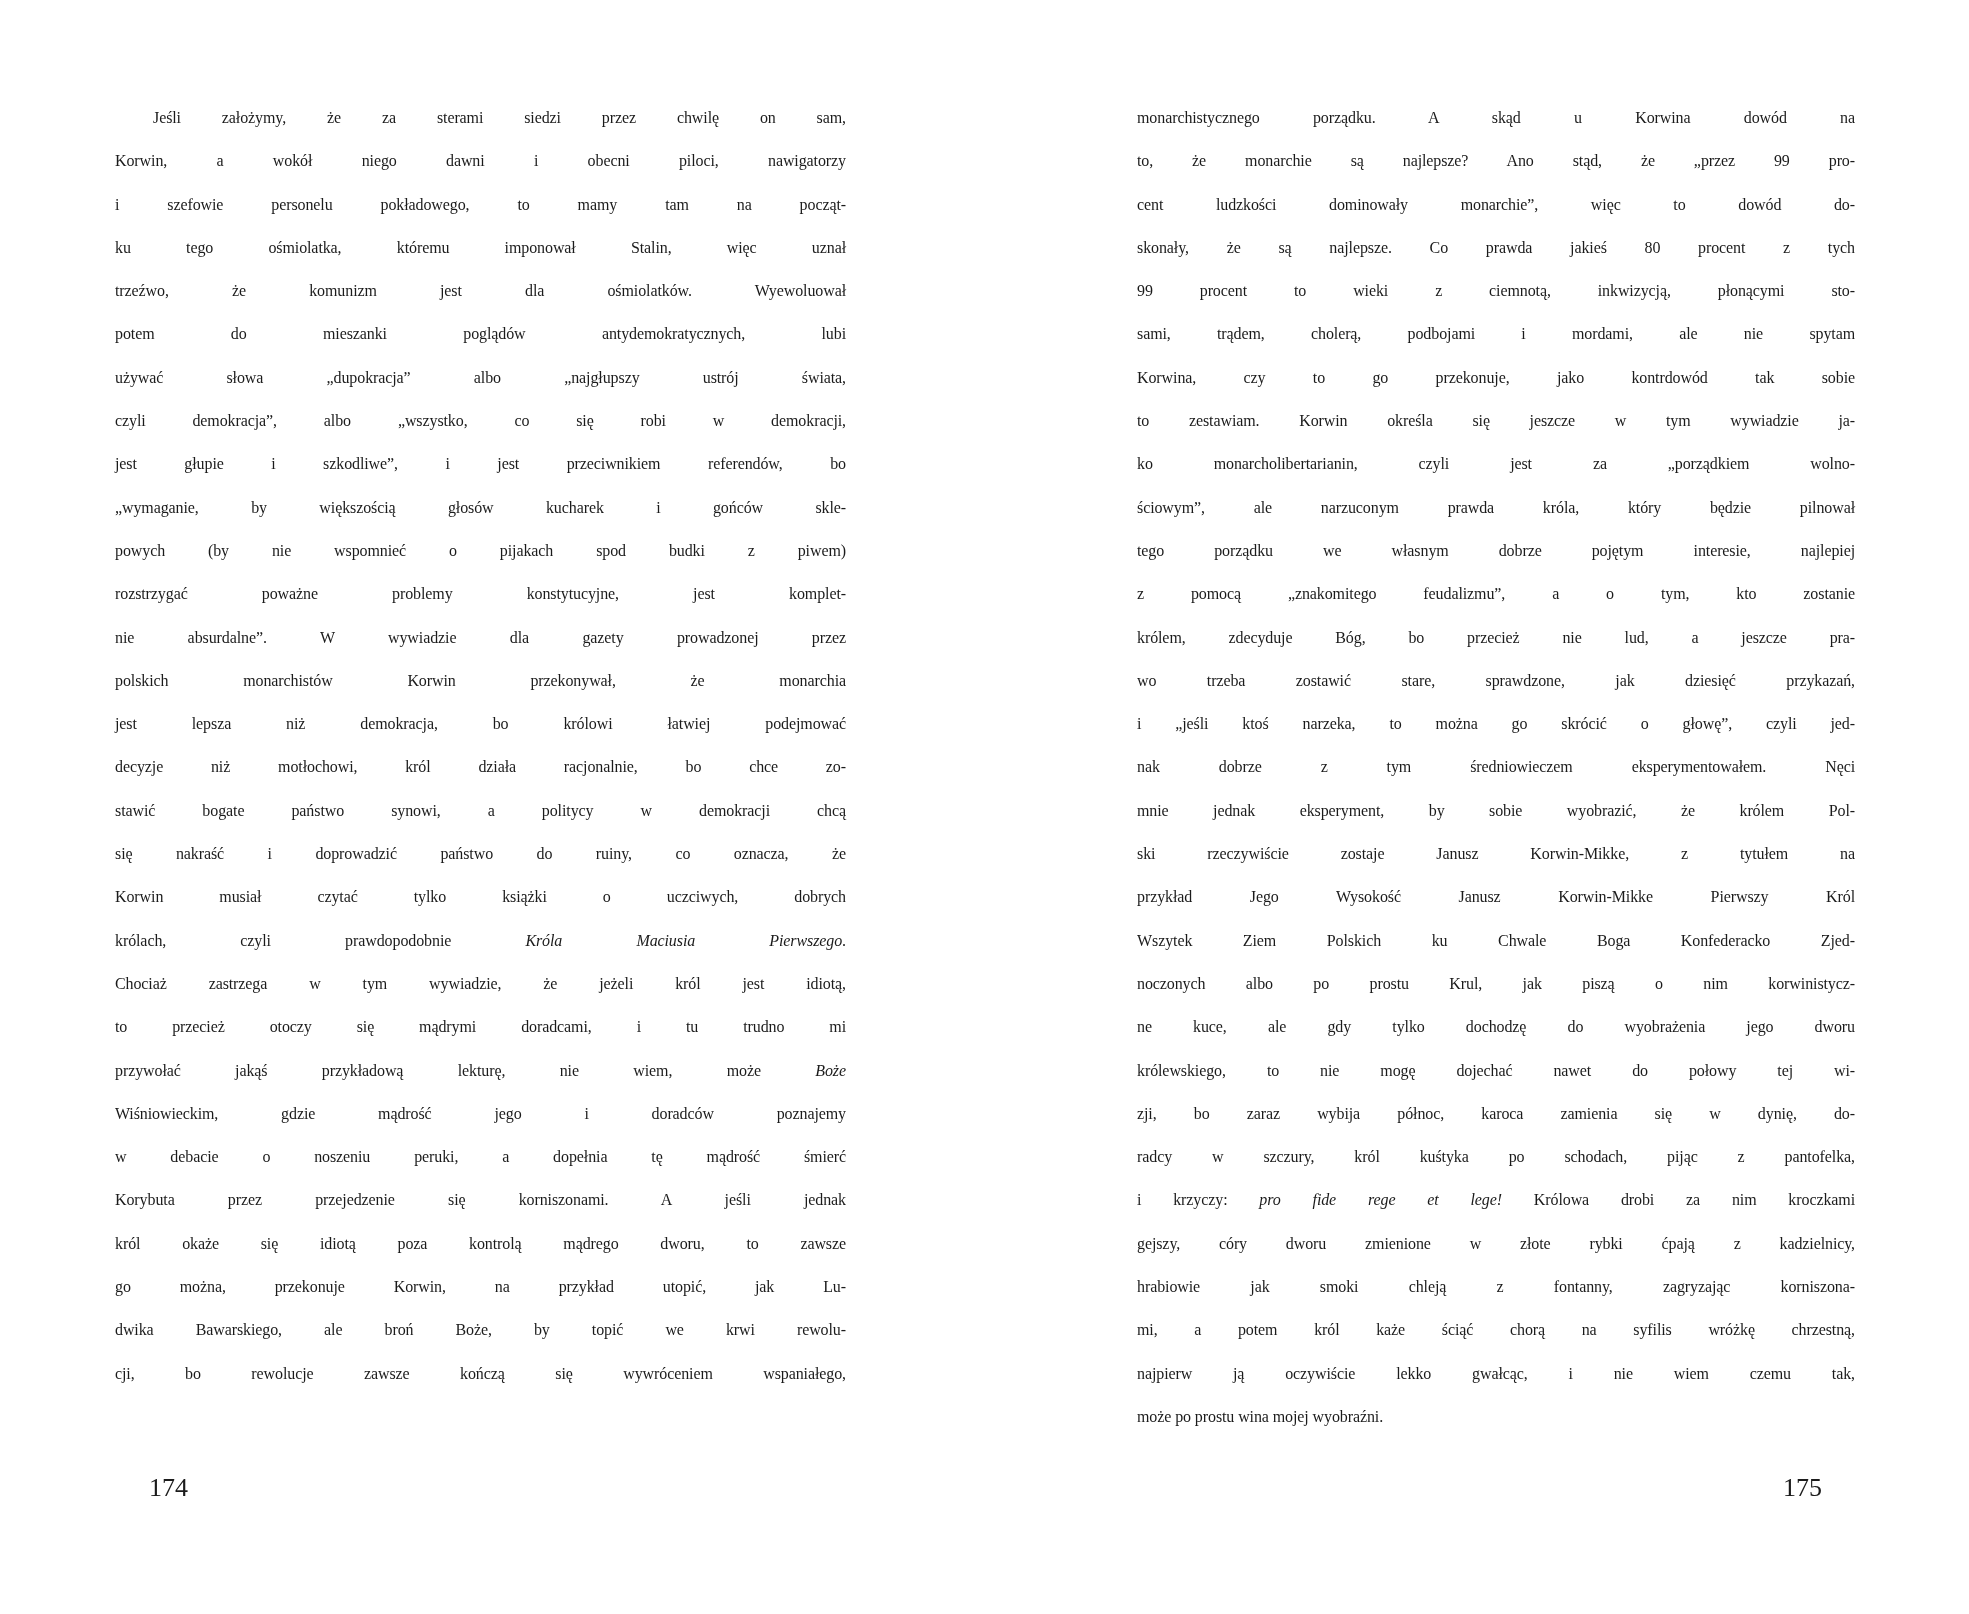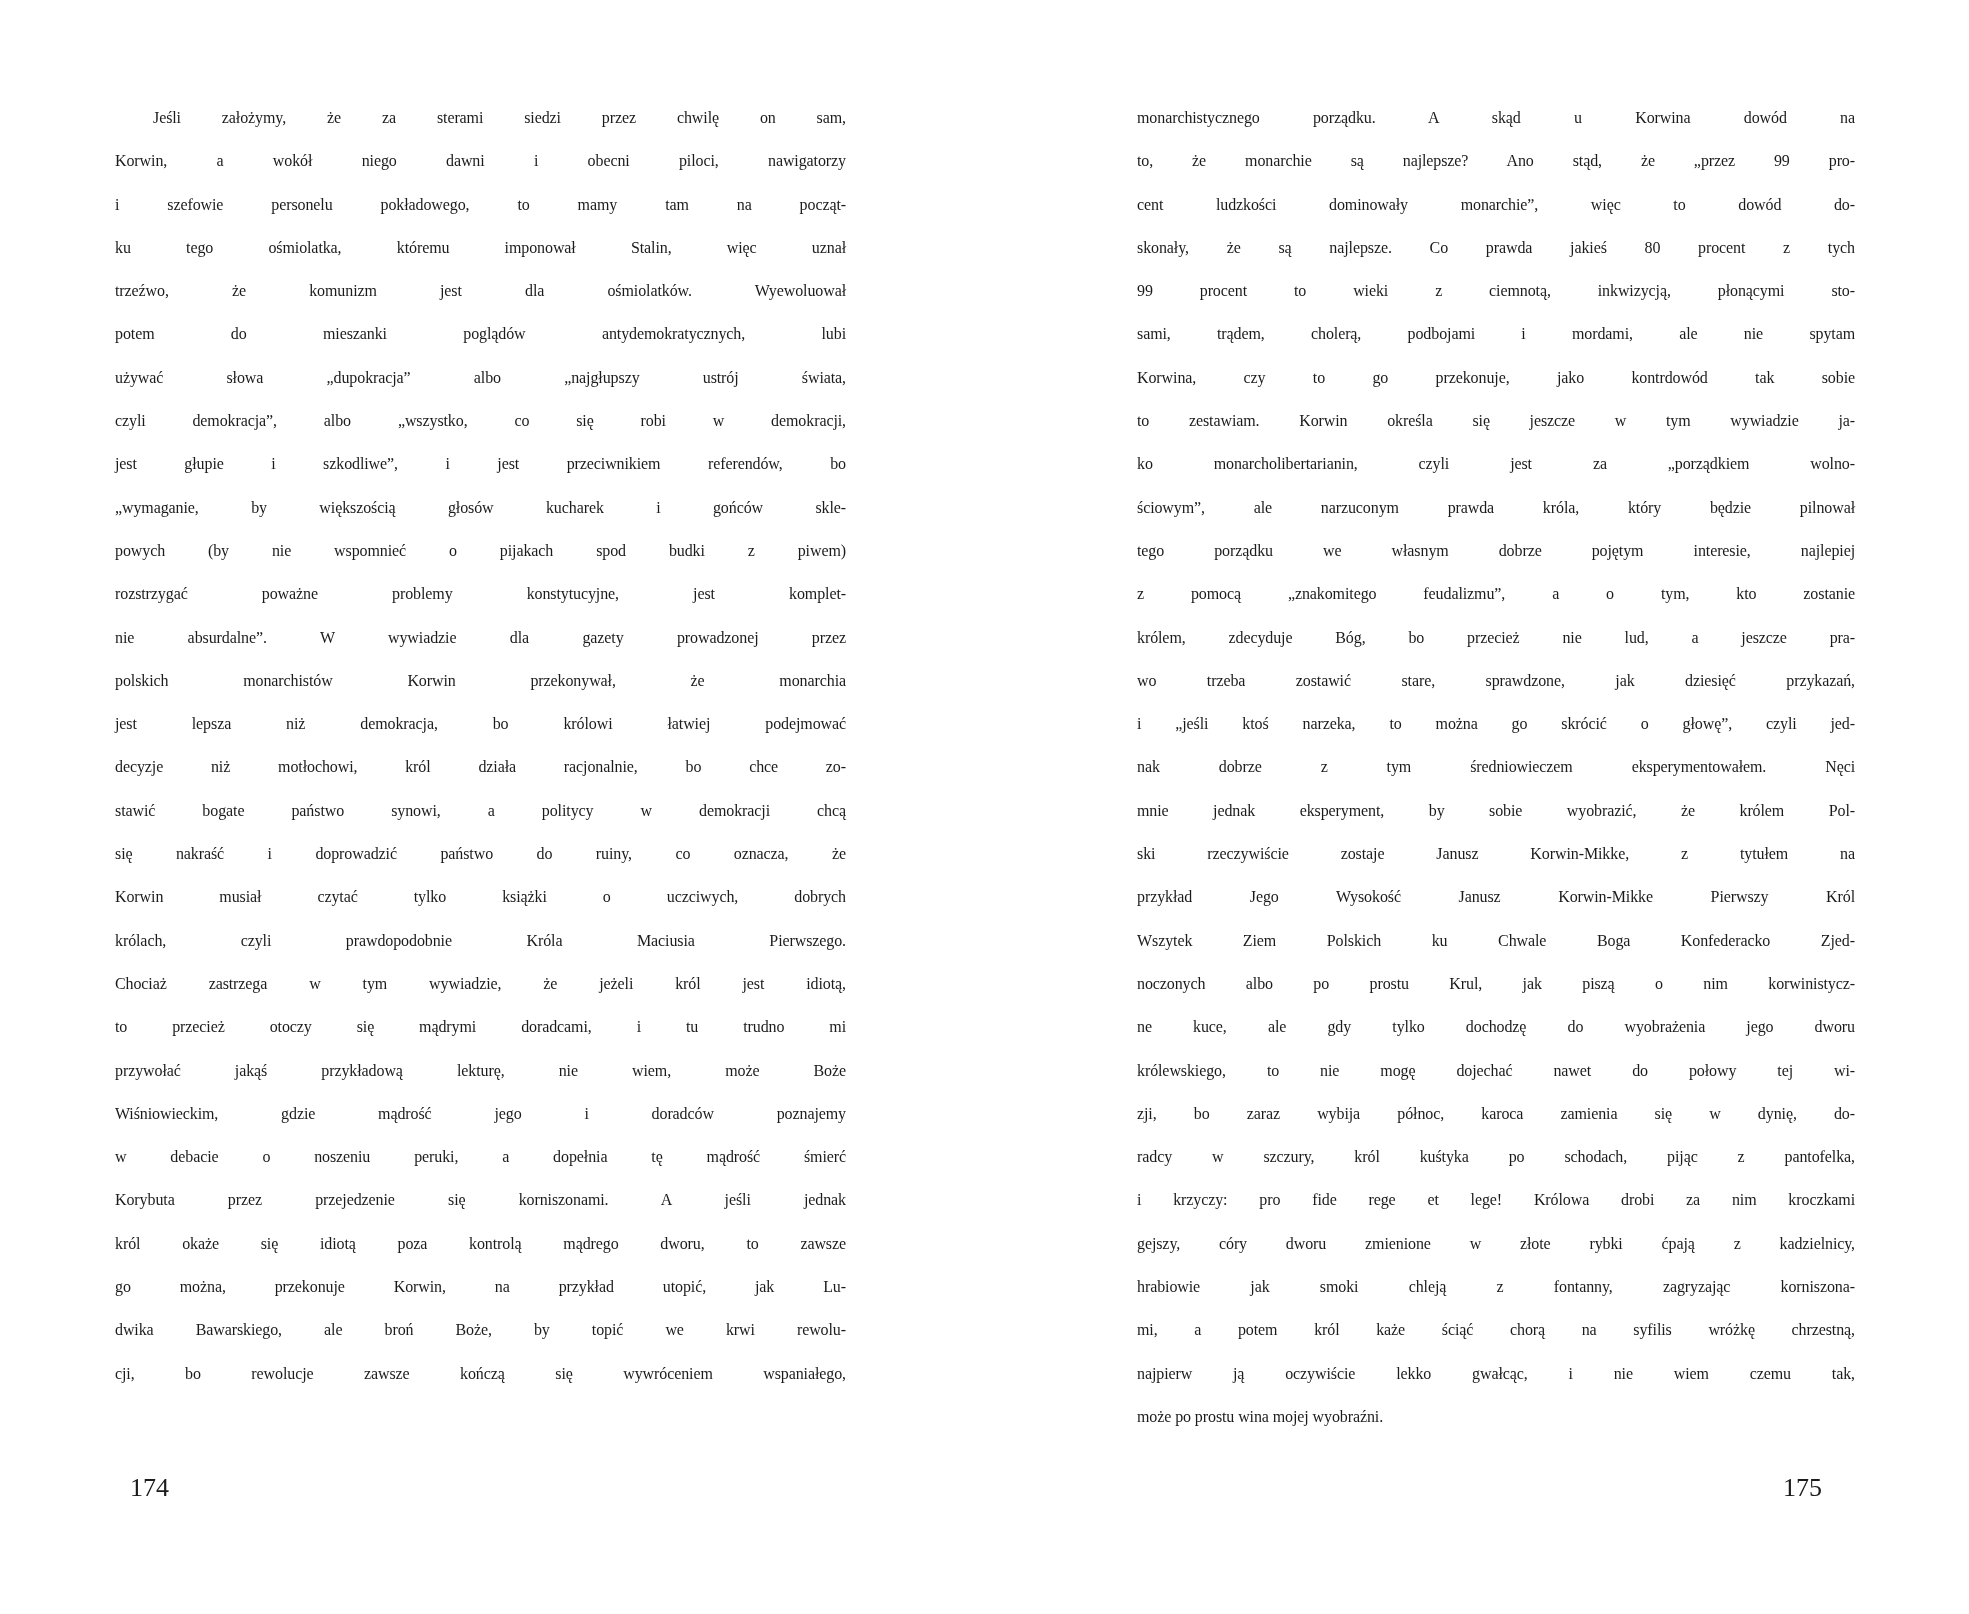--- a/index.html
+++ b/index.html
@@ -22,30 +22,30 @@
   }
   .text-column.left  { left: 115px;  width: 731px; }
   .text-column.right { left: 1137px; width: 718px; }
   .line {
     text-align: justify;
     text-align-last: justify;
     white-space: normal;
   }
   .line.indent { text-indent: 38px; }
   .line.flush  { text-align-last: left; }
-  .seg-it { }
+  .seg-it { font-style: italic; }
   .seg-rm { font-style: normal; }
   .folio {
     position: absolute;
     top: 1471px;
     font-size: 26px;
     line-height: 34px;
     color: #1b1b1b;
   }
-  .folio.left  { left: 130px; text-align: center; }
+  .folio.left  { left: 149px; text-align: center; }
   .folio.right { left: 1783px; }
 </style>
 </head>
 <body>
 
 <div class="spread">
   <div id="col-0" class="text-column left">
       <div class="line indent"><span class="seg-rm">Jeśli założymy, że za sterami siedzi przez chwilę on sam,</span></div>
       <div class="line"><span class="seg-rm">Korwin, a wokół niego dawni i obecni piloci, nawigatorzy</span></div>
       <div class="line"><span class="seg-rm">i szefowie personelu pokładowego, to mamy tam na począt-</span></div>

